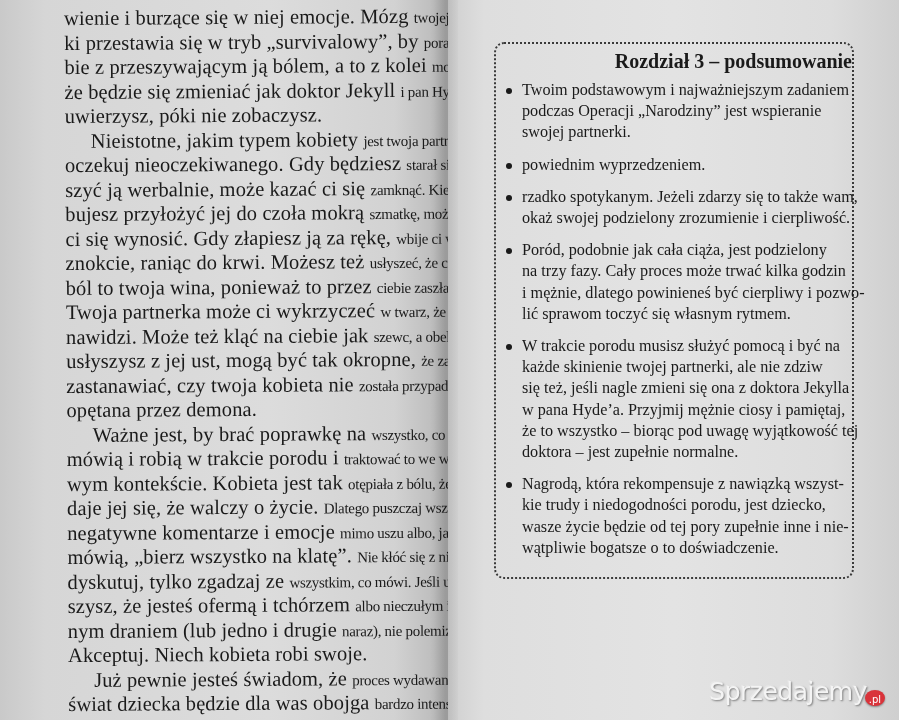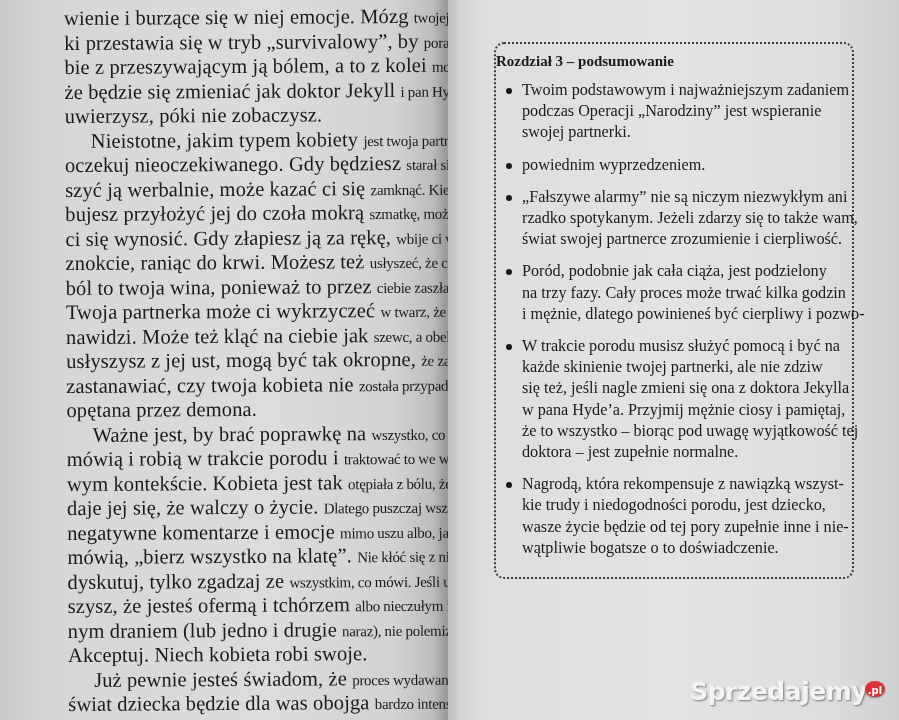--- a/index.html
+++ b/index.html
@@ -33,40 +33,40 @@
     }
     .body-text .line { white-space: nowrap; display: block; height: 24.5px; }
     .body-text .line.indent { padding-left: 26px; }
     .body-text .line .shrink { font-size: 15px; letter-spacing: -0.3px; }
 
     .summary-box {
       position: absolute; left: 46px; top: 42px; width: 360px; height: 537px;
       border: 2px dotted #3a3a3a; border-radius: 10px; box-sizing: border-box;
     }
     .summary-title {
-      position: absolute; left: 0; right: 0; top: 6px; text-align: left;
+      position: absolute; left: 0; right: 0; top: 6px; text-align: right;
       font-family: "Liberation Serif", "DejaVu Serif", serif;
-      font-weight: bold; font-size: 15px; line-height: 22px;
+      font-weight: bold; font-size: 20px; line-height: 22px;
     }
     .summary-list {
       position: absolute; left: 8px; top: 36px; width: 340px; margin: 0; padding: 0; list-style: none;
       font-family: "Liberation Serif", "DejaVu Serif", serif;
       font-size: 16.2px; line-height: 21.2px;
     }
     .summary-list li {
       position: relative; padding-left: 18px; margin-bottom: 11px; text-align: justify;
     }
     .summary-list li .bullet {
       position: absolute; left: 2px; top: 8px; width: 6px; height: 6px; border-radius: 50%; background: #1a1a1a;
     }
     .summary-list li .ln { display: block; white-space: nowrap; }
 
     .watermark {
-      position: absolute; right: 14px; bottom: 14px; display: flex; align-items: center;
-      font-family: "DejaVu Sans", "Liberation Sans", sans-serif; font-weight: bold;
+      position: absolute; right: 14px; bottom: 14px; display: flex; align-items: flex-end;
+      font-family: "DejaVu Sans", "Liberation Sans", sans-serif; font-weight: normal;
     }
     .watermark .wm-text {
       color: #f4f4f4; font-size: 25px; letter-spacing: -0.5px;
       text-shadow: 1px 1px 2px rgba(0,0,0,0.45), -1px -1px 1px rgba(255,255,255,0.3);
     }
     .watermark .wm-badge {
       width: 20px; height: 16px; border-radius: 50%; background: #d9333a; color: #fff;
       font-size: 10px; line-height: 20px; text-align: center; margin-left: -2px; margin-top: -6px;
       box-shadow: 0 1px 2px rgba(0,0,0,0.4);
     }
@@ -118,29 +118,29 @@
             <span class="ln">Twoim podstawowym i najważniejszym zadaniem</span>
             <span class="ln">podczas Operacji „Narodziny” jest wspieranie</span>
             <span class="ln">swojej partnerki.</span>
           </li>
           <li>
             <span class="bullet"></span>
             <span class="ln">powiednim wyprzedzeniem.</span>
           </li>
           <li>
             <span class="bullet"></span>
-            <span class="ln">„Fałszywe alarmy” nie są niczym niezwykłym ani</span>
             <span class="ln">rzadko spotykanym. Jeżeli zdarzy się to także wam,</span>
-            <span class="ln">świat swojej partnerce zrozumienie i cierpliwość.</span>
+            <span class="ln">okaż swojej podzielony zrozumienie i cierpliwość.</span>
           </li>
           <li>
             <span class="bullet"></span>
             <span class="ln">Poród, podobnie jak cała ciąża, jest podzielony</span>
             <span class="ln">na trzy fazy. Cały proces może trwać kilka godzin</span>
             <span class="ln">i mężnie, dlatego powinieneś być cierpliwy i pozwo-</span>
+            <span class="ln">lić sprawom toczyć się własnym rytmem.</span>
           </li>
           <li>
             <span class="bullet"></span>
             <span class="ln">W trakcie porodu musisz służyć pomocą i być na</span>
             <span class="ln">każde skinienie twojej partnerki, ale nie zdziw</span>
             <span class="ln">się też, jeśli nagle zmieni się ona z doktora Jekylla</span>
             <span class="ln">w pana Hyde’a. Przyjmij mężnie ciosy i pamiętaj,</span>
             <span class="ln">że to wszystko – biorąc pod uwagę wyjątkowość tej</span>
             <span class="ln">doktora – jest zupełnie normalne.</span>
           </li>

